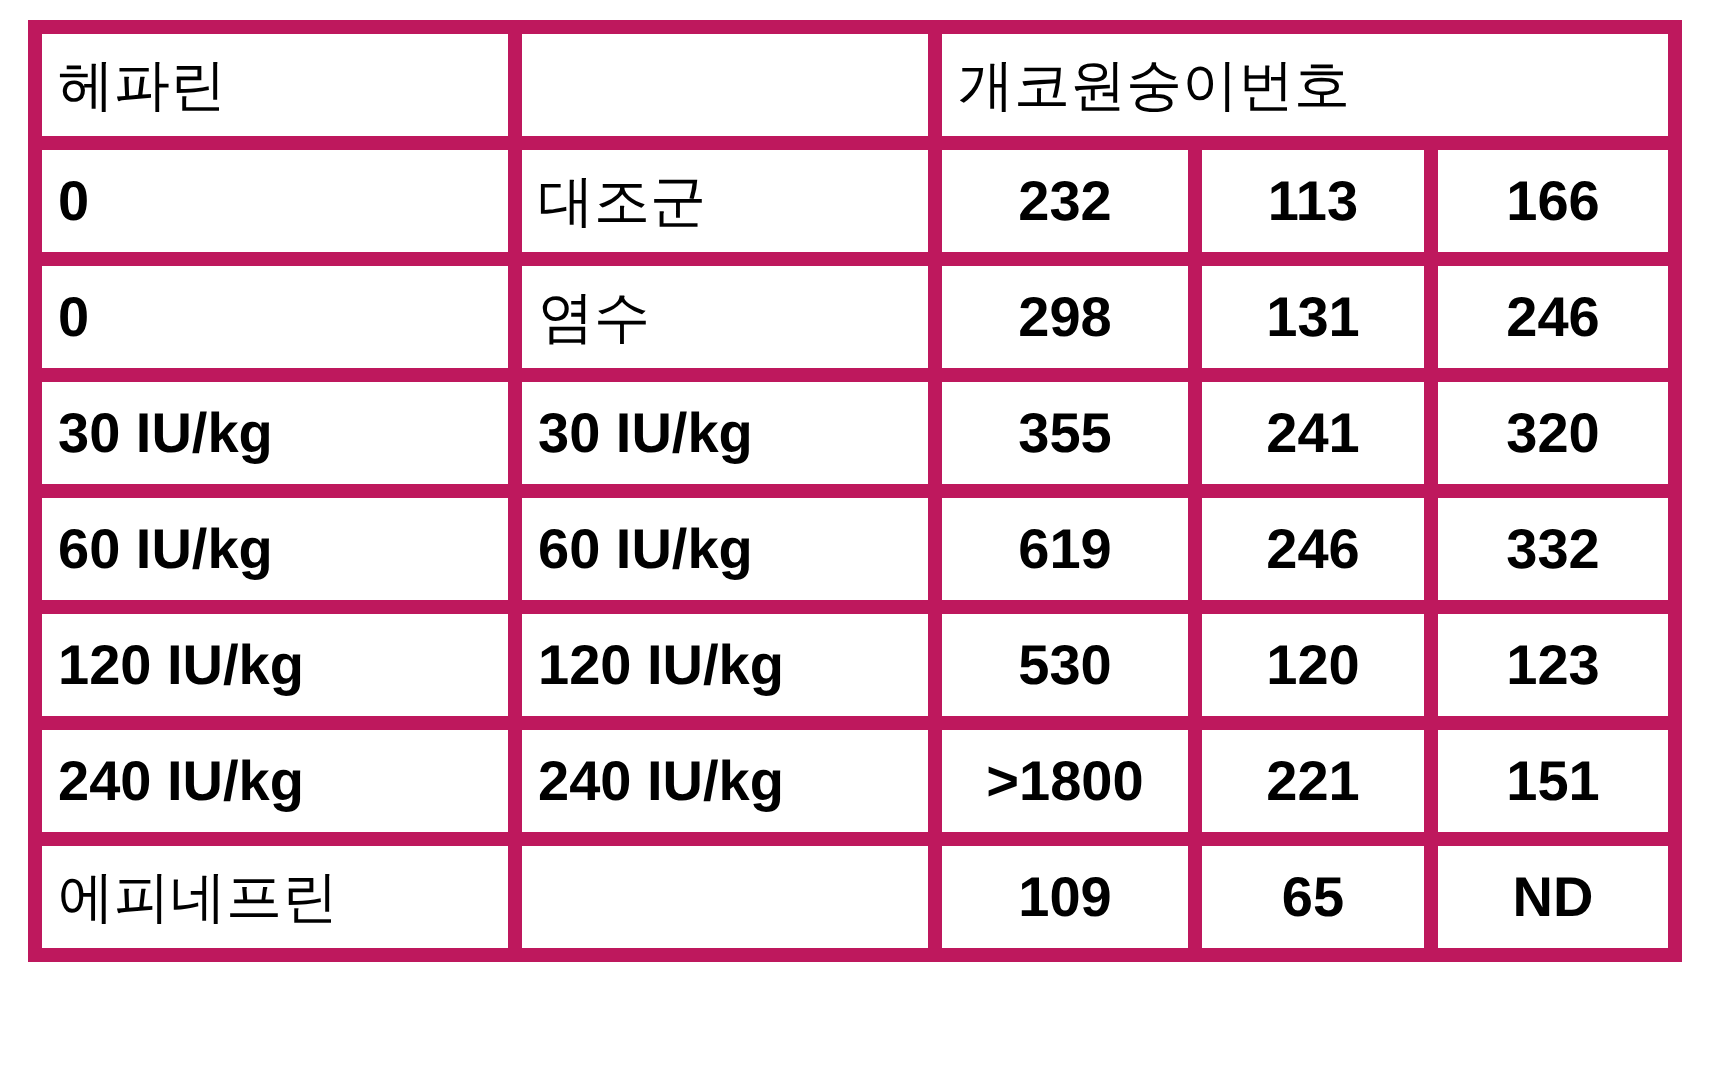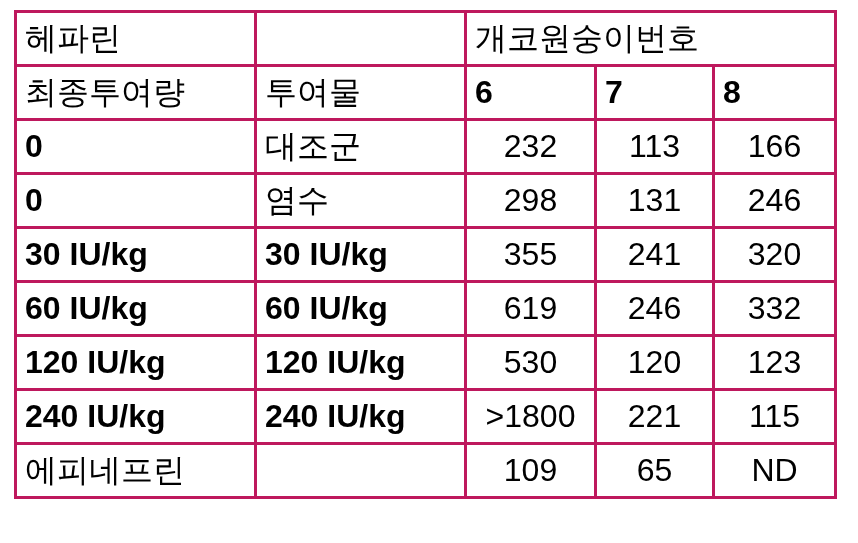--- a/index.html
+++ b/index.html
@@ -26,40 +26,40 @@
     top: 10px;
     width: 820px;
   }
   table.data {
     border-collapse: collapse;
     width: 820px;
     table-layout: fixed;
     background: #fff;
   }
   table.data td {
-    border: 3px solid #be185d;
+    border: 7px solid #be185d;
     padding: 2px 8px;
-    font-size: 32px;
+    font-size: 28px;
     line-height: 1.05;
     height: 47px;
     vertical-align: middle;
     white-space: nowrap;
     overflow: hidden;
   }
   
   col.c0 { width: 240px; }
   col.c1 { width: 210px; }
   col.c2 { width: 130px; }
   col.c3 { width: 118px; }
   col.c4 { width: 122px; }
 
   .bold { font-weight: bold; }
   .center { }
   .left { text-align: left; }
-  .num { text-align: center; font-weight: normal; }
+  .num { text-align: center; font-weight: bold; }
   .hdr-korean { font-weight: normal; }
   .pad-left { padding-left: 14px; }
 </style>
 </head>
 <body>
 
 <div class="page">
   <div class="table-wrap">
     <table class="data">
       <colgroup>
@@ -67,27 +67,20 @@
           <col class="c1">
           <col class="c2">
           <col class="c3">
           <col class="c4">
       </colgroup>
       <tbody>
         <tr>
           <td class="left pad-left hdr-korean">헤파린</td>
           <td></td>
           <td class="center hdr-korean" colspan="3">개코원숭이번호</td>
-        </tr>
-        <tr>
-          <td class="center hdr-korean">최종투여량</td>
-          <td class="center hdr-korean">투여물</td>
-          <td class="left bold">6</td>
-          <td class="left bold">7</td>
-          <td class="left bold">8</td>
         </tr>
 
         <tr>
           <td class="left pad-left bold">0</td>
           <td class="center hdr-korean">대조군</td>
           <td class="num">232</td>
           <td class="num">113</td>
           <td class="num">166</td>
         </tr>
 
@@ -122,21 +115,21 @@
           <td class="num">530</td>
           <td class="num">120</td>
           <td class="num">123</td>
         </tr>
 
         <tr>
           <td class="left pad-left bold">240 IU/kg</td>
           <td class="left bold">240 IU/kg</td>
           <td class="num">&gt;1800</td>
           <td class="num">221</td>
-          <td class="num">115</td>
+          <td class="num">151</td>
         </tr>
 
         <tr>
           <td class="left pad-left hdr-korean">에피네프린</td>
           <td></td>
           <td class="num">109</td>
           <td class="num">65</td>
           <td class="num">ND</td>
         </tr>
       </tbody>

